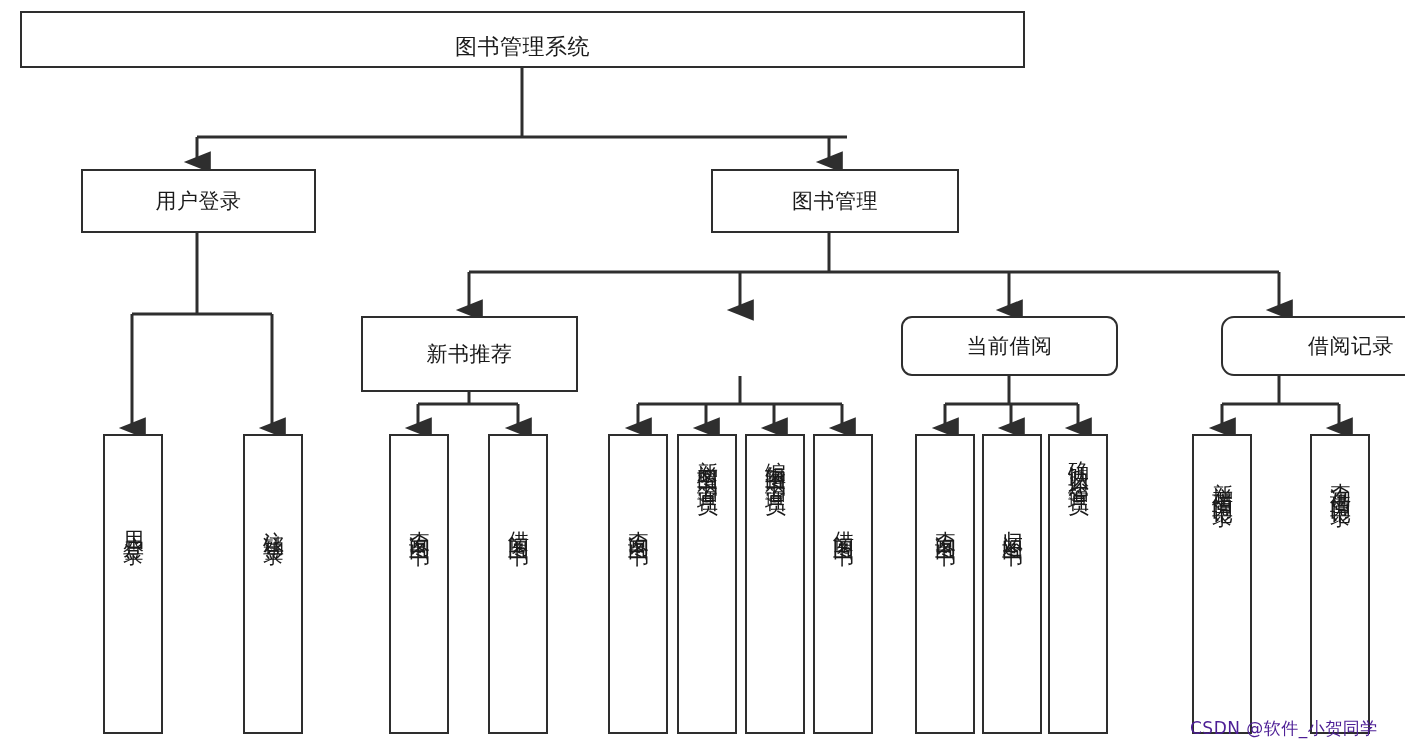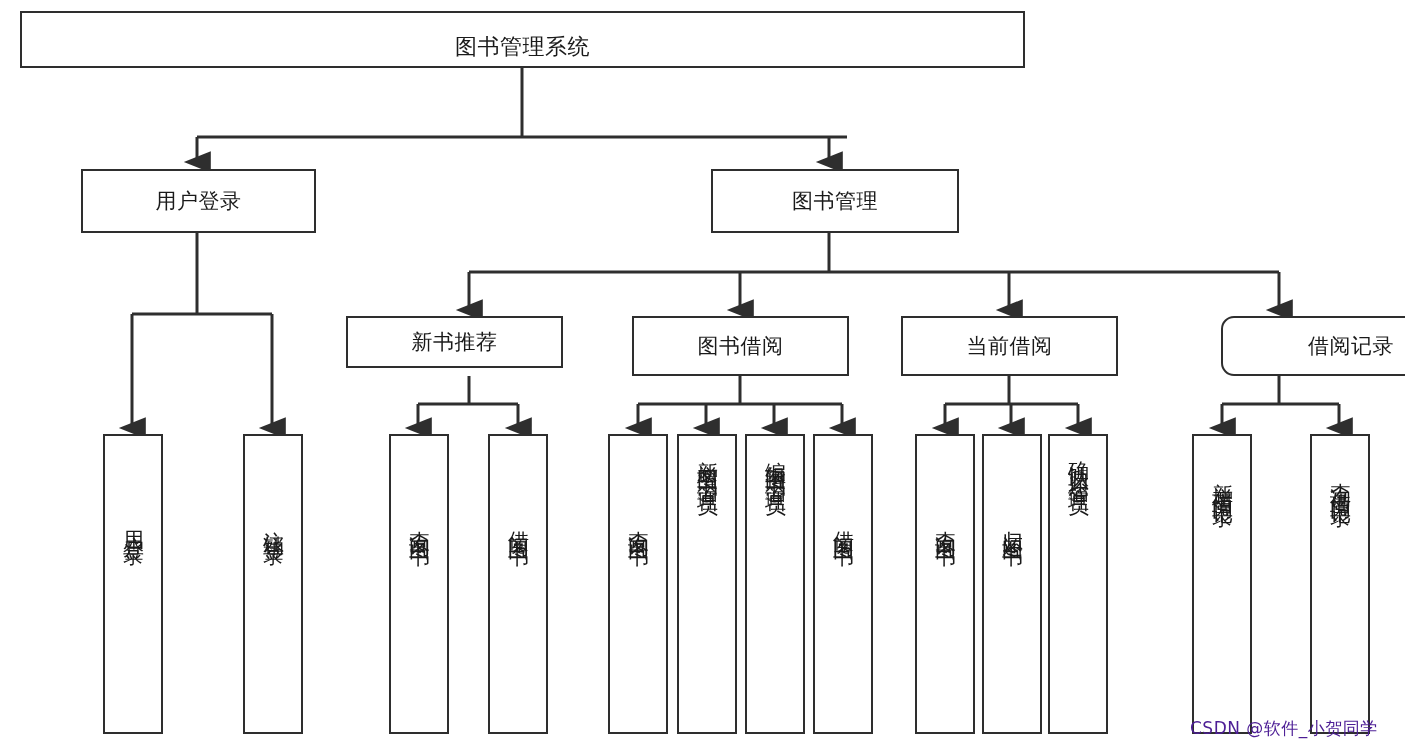--- a/index.html
+++ b/index.html
@@ -128,27 +128,24 @@
     <span class="label">图书管理系统</span>
   </div>
 
   <div class="node" style="left:81px; top:169px; width:235px; height:64px;">
     <span class="label">用户登录</span>
   </div>
   <div class="node" style="left:711px; top:169px; width:248px; height:64px;">
     <span class="label">图书管理</span>
   </div>
 
-  <div class="node" style="left:346px; top:316px; width:217px; height:52px;">
+  <div class="node" style="left:361px; top:316px; width:217px; height:76px;">
     <span class="label">新书推荐</span>
   </div>
-  <div class="node" style="left:632px; top:316px; width:217px; height:60px;">
-    <span class="label">图书借阅</span>
-  </div>
-  <div class="node" style="left:901px; top:316px; width:217px; height:60px;">
+  <div class="node" style="left:901px; top:316px; width:217px; height:60px;border-radius:11px;">
     <span class="label">当前借阅</span>
   </div>
   <div class="node" style="left:1221px; top:316px; width:260px; height:60px;border-radius:13px;">
     <span class="label">借阅记录</span>
   </div>
 
   <div class="node leaf mid" style="left:103px; top:434px; width:60px; height:300px;">
     <span class="label">用户登录</span>
   </div>
   <div class="node leaf mid" style="left:243px; top:434px; width:60px; height:300px;">

